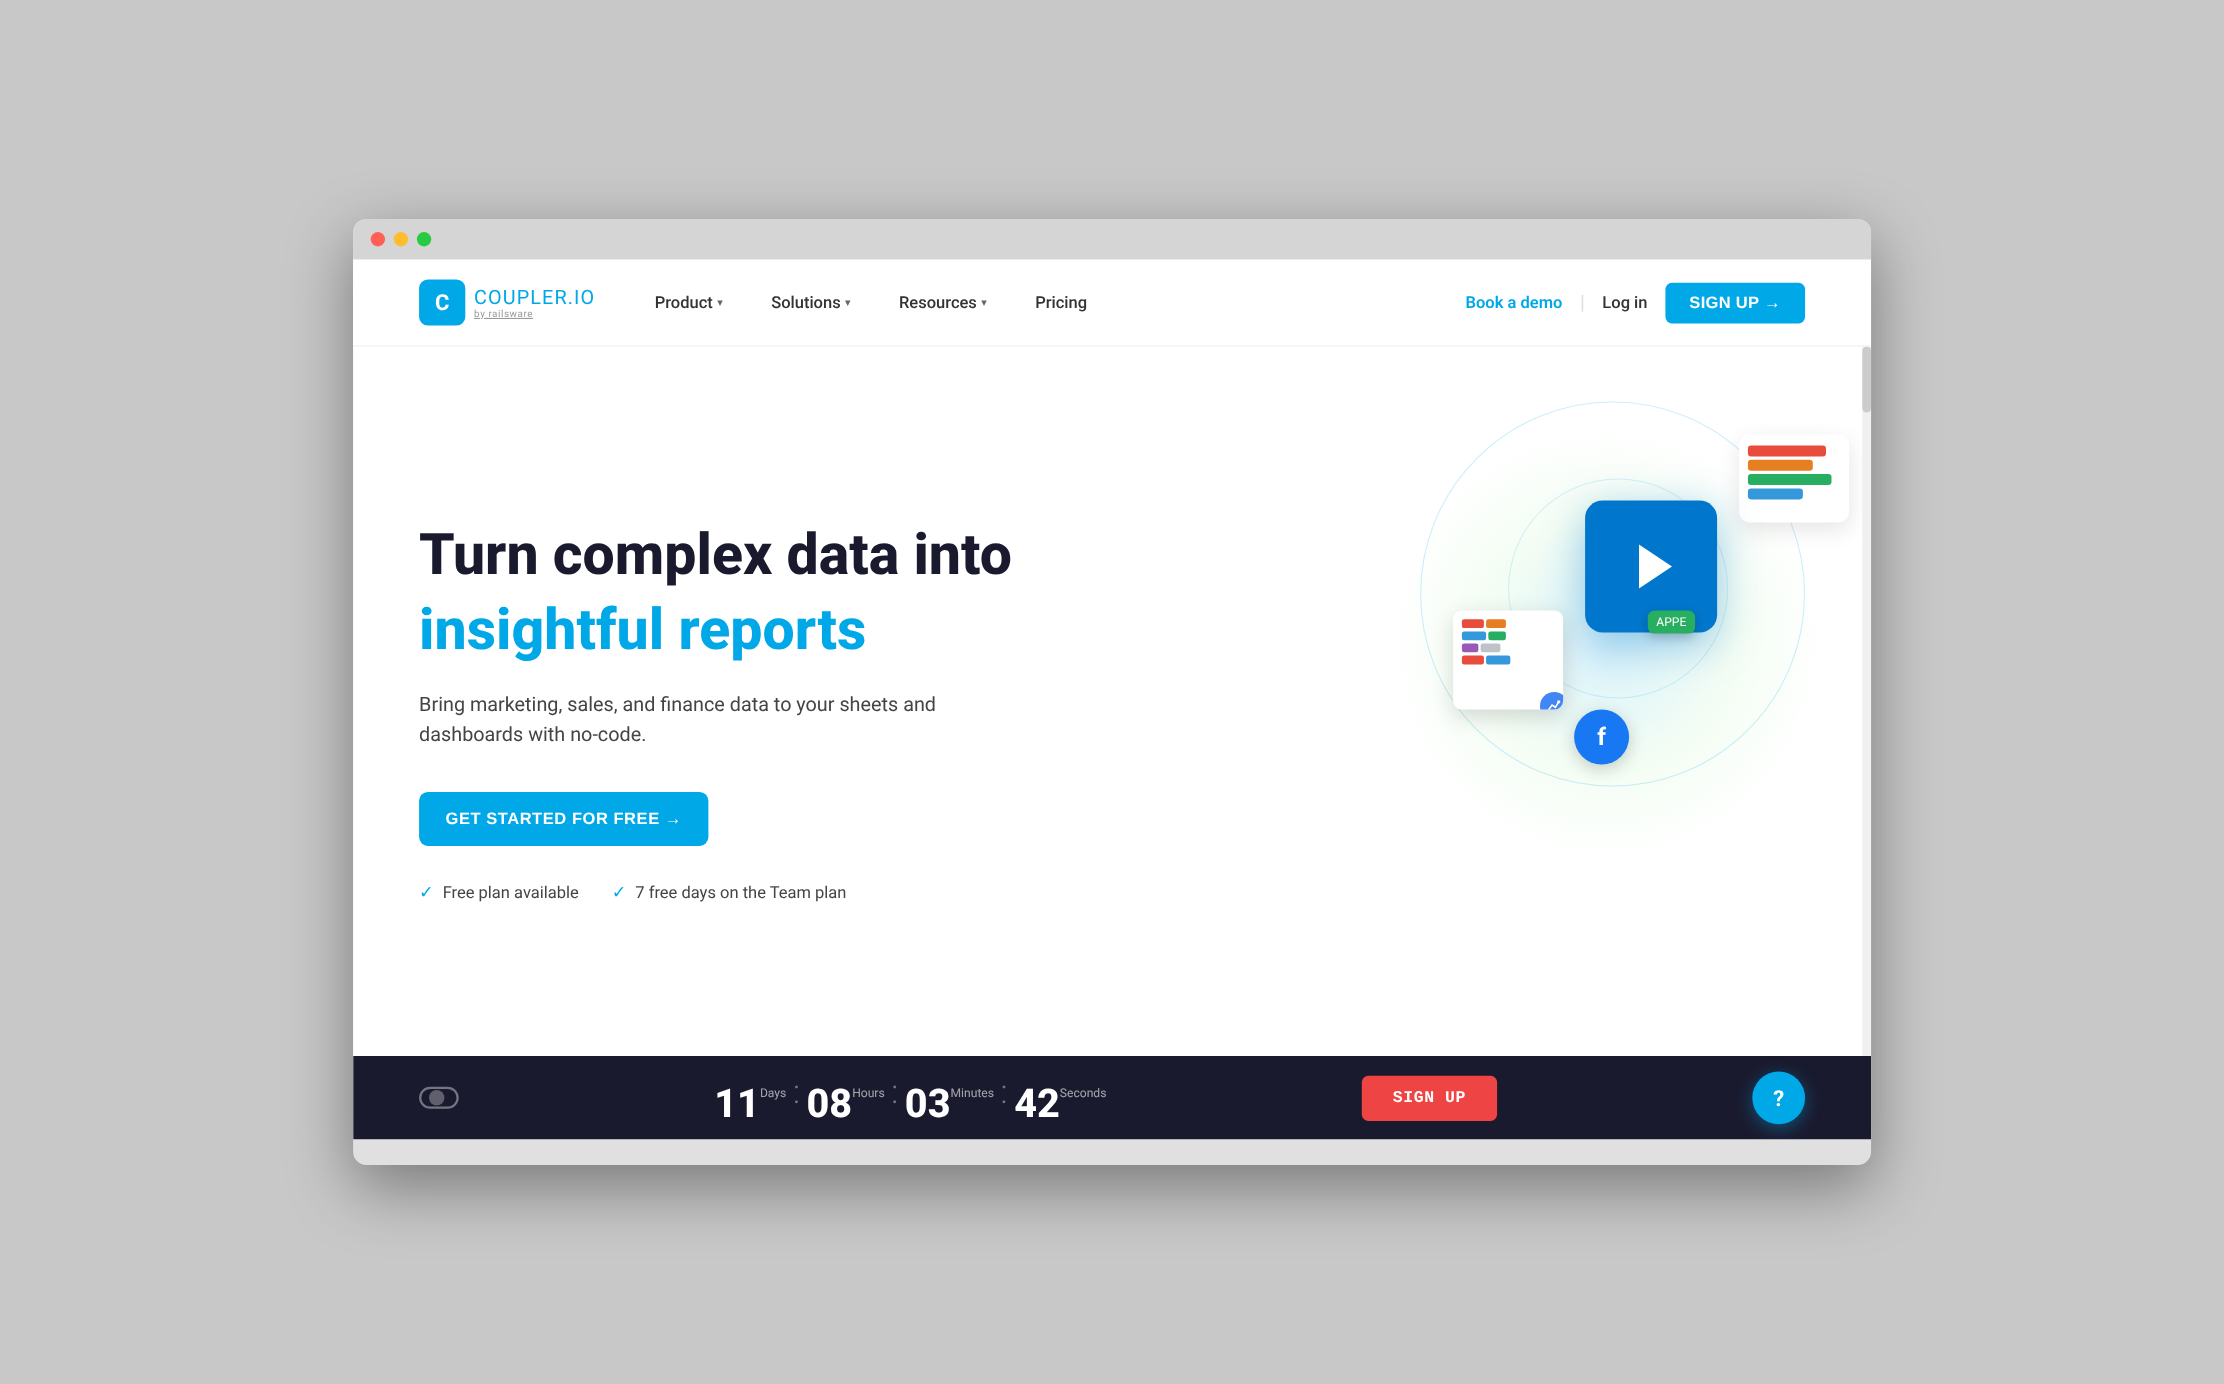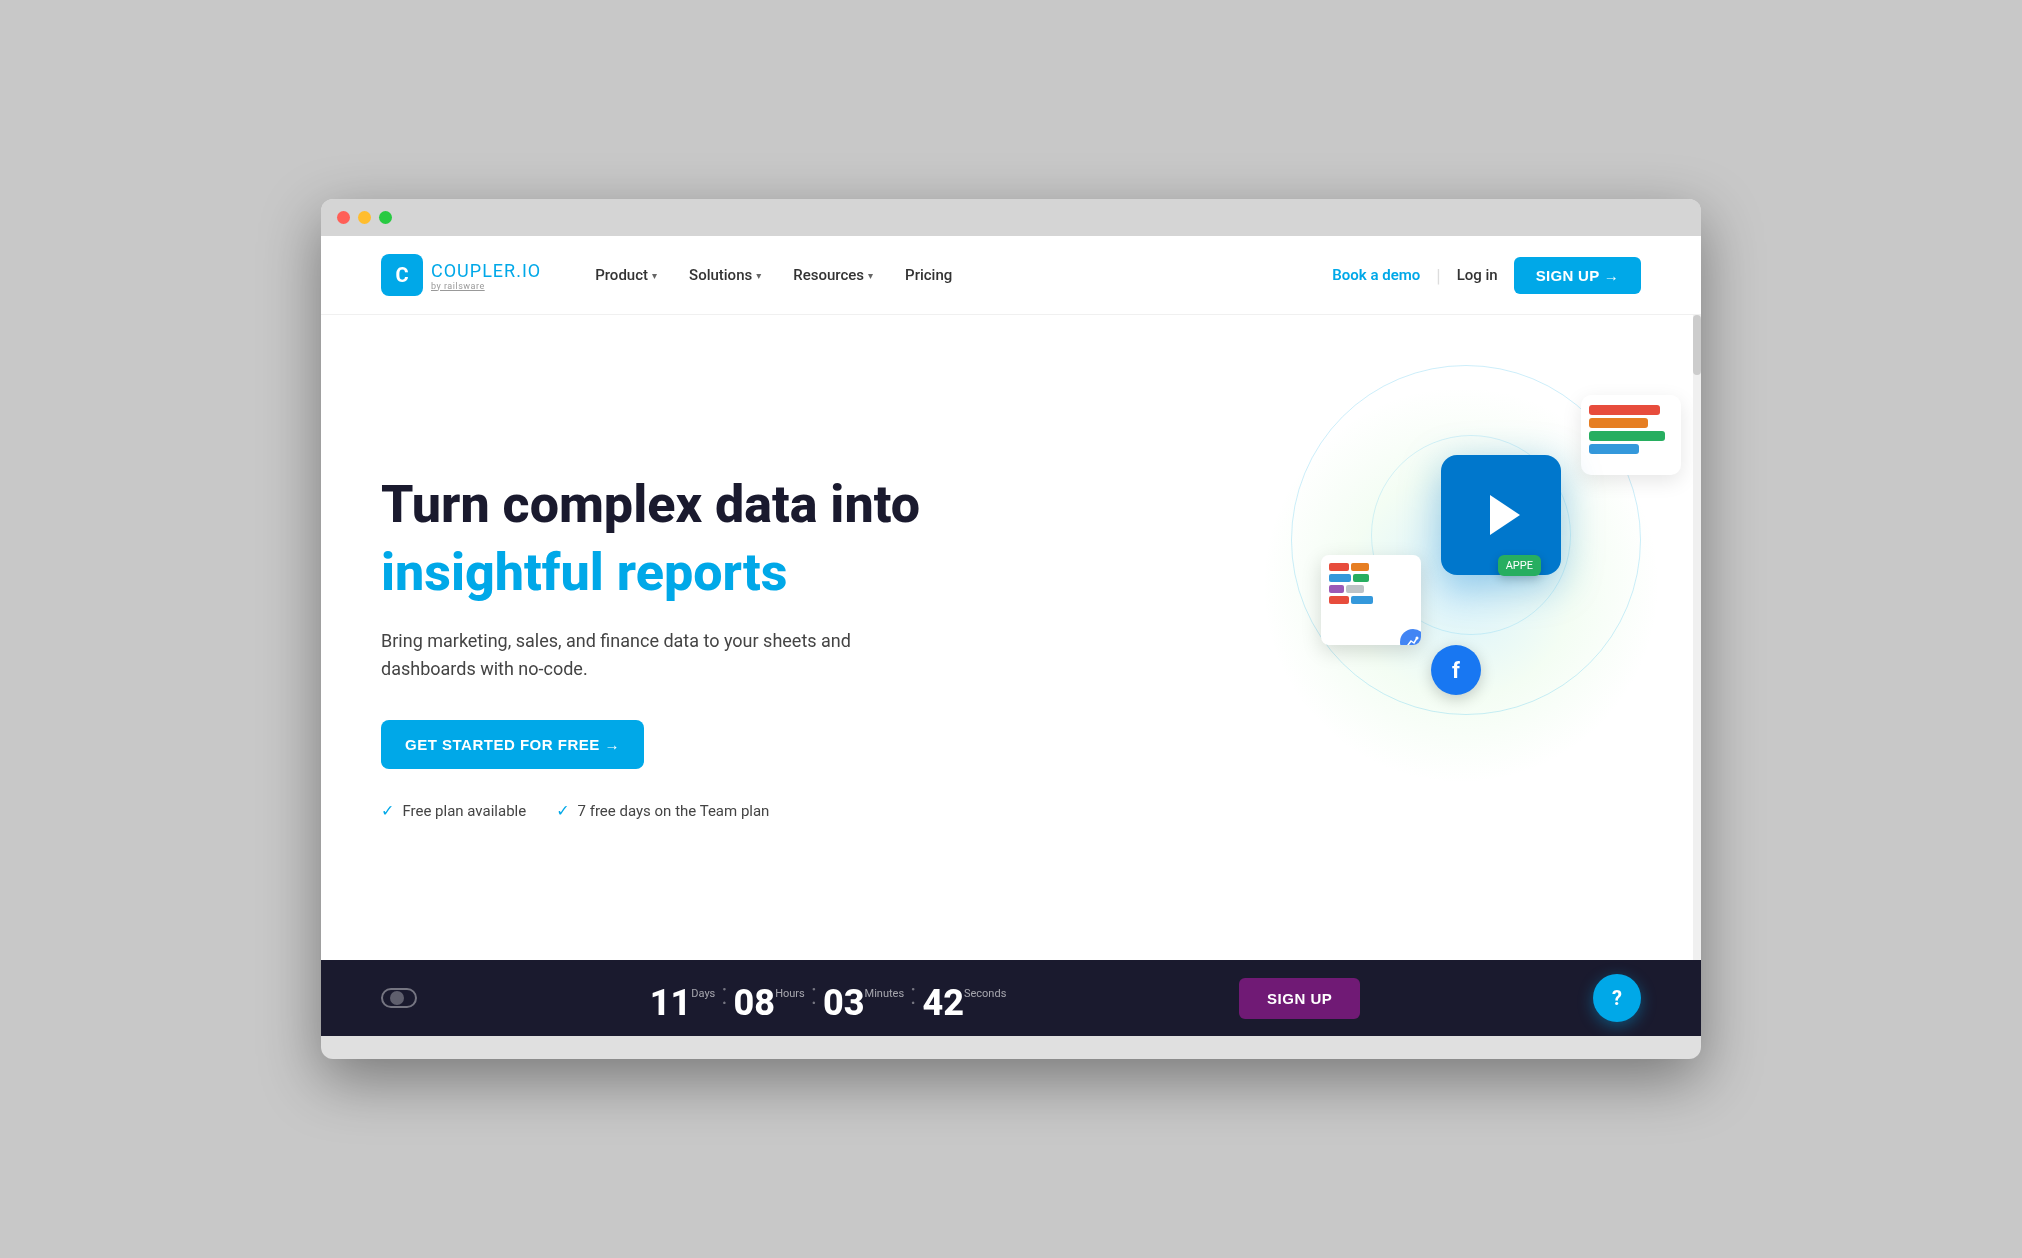--- a/index.html
+++ b/index.html
@@ -95,21 +95,21 @@
     .logo-subtitle {
       font-size: 9px;
       color: #999;
       letter-spacing: 0.5px;
       text-decoration: underline;
     }
 
     .nav-links {
       display: flex;
       align-items: center;
-      gap: 4px;
+      gap: 16px;
       flex: 1;
     }
 
     .nav-item {
       display: flex;
       align-items: center;
       gap: 4px;
       padding: 8px 14px;
       font-size: 15px;
       color: #333;
@@ -483,30 +483,31 @@
       margin-bottom: 2px;
     }
 
     .banner-promo {
       font-size: 14px;
       color: white;
       font-weight: 600;
     }
 
     .banner-signup-btn {
-      background: #701a75;
+      background: #ef4444;
       color: white;
       border: none;
       border-radius: 6px;
       padding: 12px 28px;
       font-size: 15px;
       font-weight: 700;
       cursor: pointer;
       text-transform: uppercase;
       letter-spacing: 0.5px;
+      font-family: Liberation Mono, monospace;
     }
 
     .help-button {
       position: fixed;
       bottom: 30px;
       right: 30px;
       width: 48px;
       height: 48px;
       background: #00a8e8;
       border-radius: 50%;

